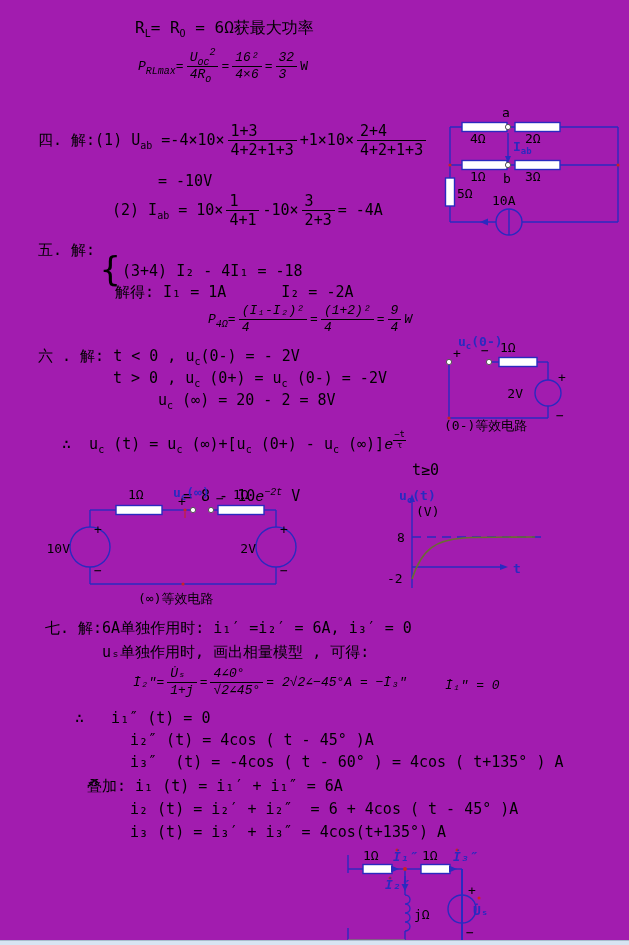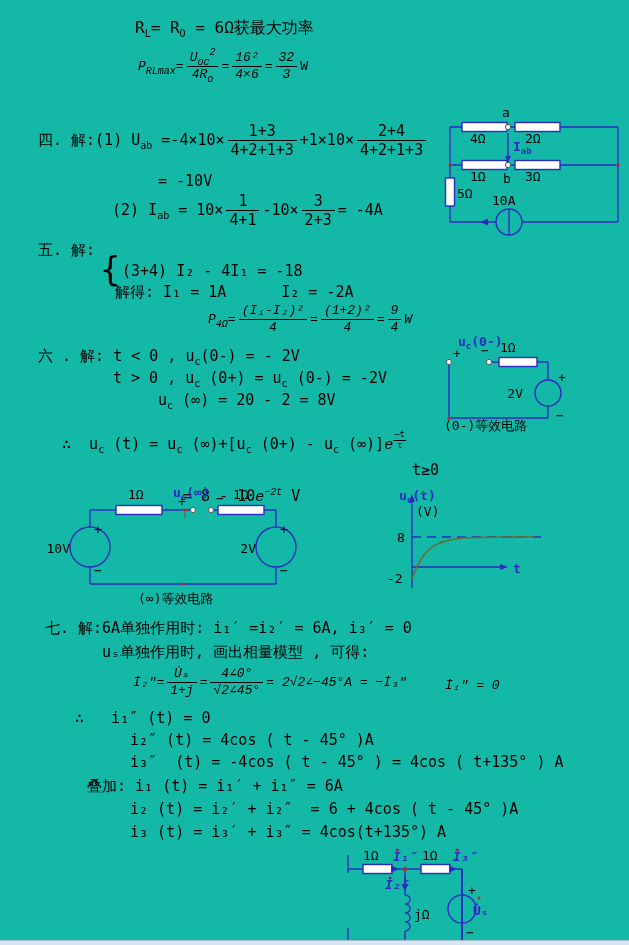--- a/index.html
+++ b/index.html
@@ -1,23 +1,23 @@
 <!DOCTYPE html>
 <html><head>
 <meta charset="utf-8">
 <style>
   html,body{margin:0;padding:0;background:#fff;}
-  #page{position:relative;width:629px;height:945px;background:#14b8a6;overflow:hidden;
+  #page{position:relative;width:629px;height:945px;background:#a21caf;overflow:hidden;
         font-family:"DejaVu Sans Mono","DejaVu Sans",monospace;color:#000;}
   .ln{position:absolute;white-space:pre;font-size:15px;line-height:1.25;}
   .big{font-size:16px;}
   .sb{font-size:10px;position:relative;top:4px;}
   .sp{font-size:10px;position:relative;top:-6px;}
   .ms{font-family:Liberation Mono, monospace;font-style:italic;}
-  .fr{display:inline-block;text-align:center;vertical-align:middle;margin:0 3px;}
+  .fr{display:inline-block;text-align:left;vertical-align:middle;margin:0 3px;}
   .fr .n{display:block;border-bottom:1px solid #000;padding:0 3px;line-height:1.2;}
   .fr .d{display:block;padding:0 3px;line-height:1.2;}
   .sm{font-size:13px;}
   .efr{display:inline-block;text-align:center;vertical-align:middle;}
   .efr .n{display:block;border-bottom:1px solid #000;font-size:9px;line-height:1.1;padding:0 1px;}
   .efr .d{display:block;font-size:9px;line-height:1.1;}
   .brace{position:absolute;font-size:34px;font-weight:400;line-height:1;}
   svg{position:absolute;overflow:visible;}
   svg text{font-family:"DejaVu Sans Mono","DejaVu Sans",monospace;font-size:13px;fill:#000;}
   svg text.bl{fill:#2a2ac0;font-weight:bold;}
@@ -160,21 +160,21 @@
   </svg>
 
   <div class="ln" style="left:45px;top:619px">七. 解:6A单独作用时: i₁′ =i₂′ = 6A, i₃′ = 0</div>
   <div class="ln" style="left:102px;top:643px">uₛ单独作用时, 画出相量模型 , 可得:</div>
 
   <div class="ln ms sm" style="left:133px;top:666px"><span>İ₂″</span><span>=</span><span class="fr"><span class="n">U̇ₛ</span><span class="d">1+j</span></span><span>=</span><span class="fr"><span class="n">4∠0°</span><span class="d">√2∠45°</span></span><span>= 2√2∠−45°A = −İ₃″</span></div>
   <div class="ln ms sm" style="left:445px;top:678px">İ₁″ = 0</div>
 
   <div class="ln" style="left:75px;top:709px">∴   i₁″ (t) = 0</div>
   <div class="ln" style="left:130px;top:731px">i₂″ (t) = 4cos ( t - 45° )A</div>
-  <div class="ln" style="left:130px;top:753px">i₃″  (t) = -4cos ( t - 45° ) = 4cos ( t+135° ) A</div>
+  <div class="ln" style="left:130px;top:753px">i₃″  (t) = -4cos ( t - 60° ) = 4cos ( t+135° ) A</div>
   <div class="ln" style="left:87px;top:777px">叠加: i₁ (t) = i₁′ + i₁″ = 6A</div>
   <div class="ln" style="left:130px;top:800px">i₂ (t) = i₂′ + i₂″  = 6 + 4cos ( t - 45° )A</div>
   <div class="ln" style="left:130px;top:823px">i₃ (t) = i₃′ + i₃″ = 4cos(t+135°) A</div>
 
   <svg style="left:333px;top:843px" width="200" height="102" viewBox="0 0 200 102">
     <g stroke="#2a2ac0" stroke-width="1.4" fill="none">
       <line x1="15" y1="12" x2="15" y2="30"></line>
       <line x1="15" y1="85" x2="15" y2="99"></line>
       <line x1="15" y1="26" x2="30" y2="26"></line>
       <rect x="30" y="21.5" width="29" height="9" fill="#fff"></rect>

